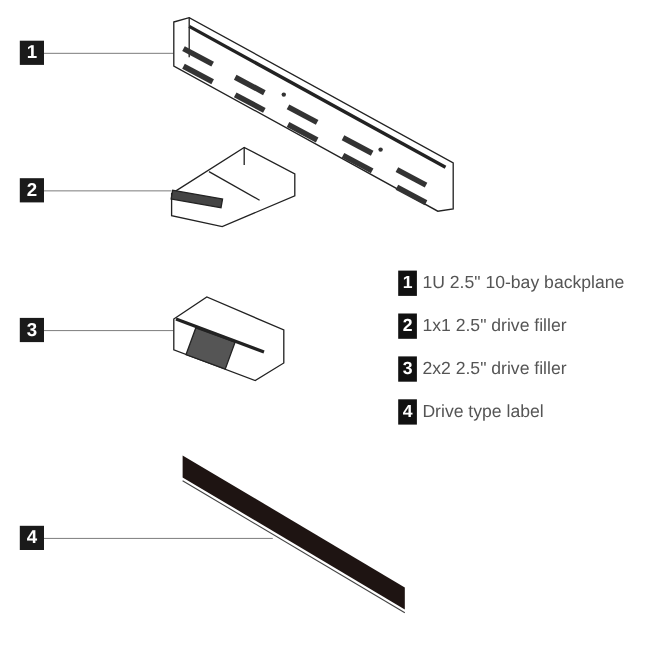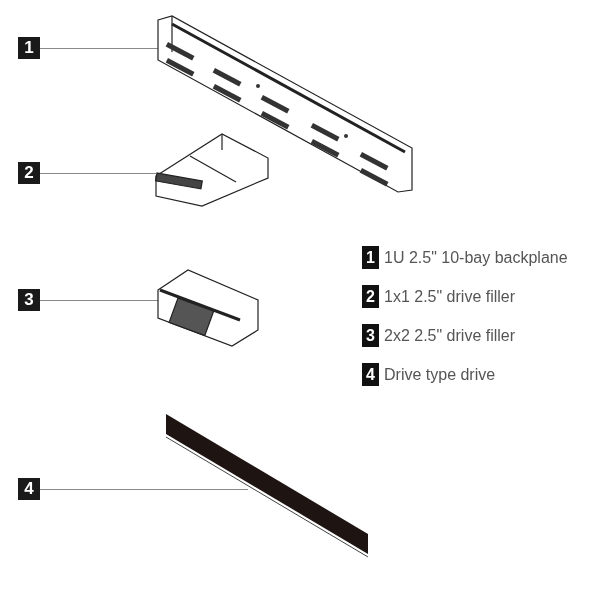--- a/index.html
+++ b/index.html
@@ -78,16 +78,16 @@
     <div class="legend-row">
       <div class="legend-num">2</div>
       <div class="legend-text">1x1 2.5" drive filler</div>
     </div>
     <div class="legend-row">
       <div class="legend-num">3</div>
       <div class="legend-text">2x2 2.5" drive filler</div>
     </div>
     <div class="legend-row">
       <div class="legend-num">4</div>
-      <div class="legend-text">Drive type drive</div>
+      <div class="legend-text">Drive type label</div>
     </div>
   </div>
 </div>
 
 </body></html>

